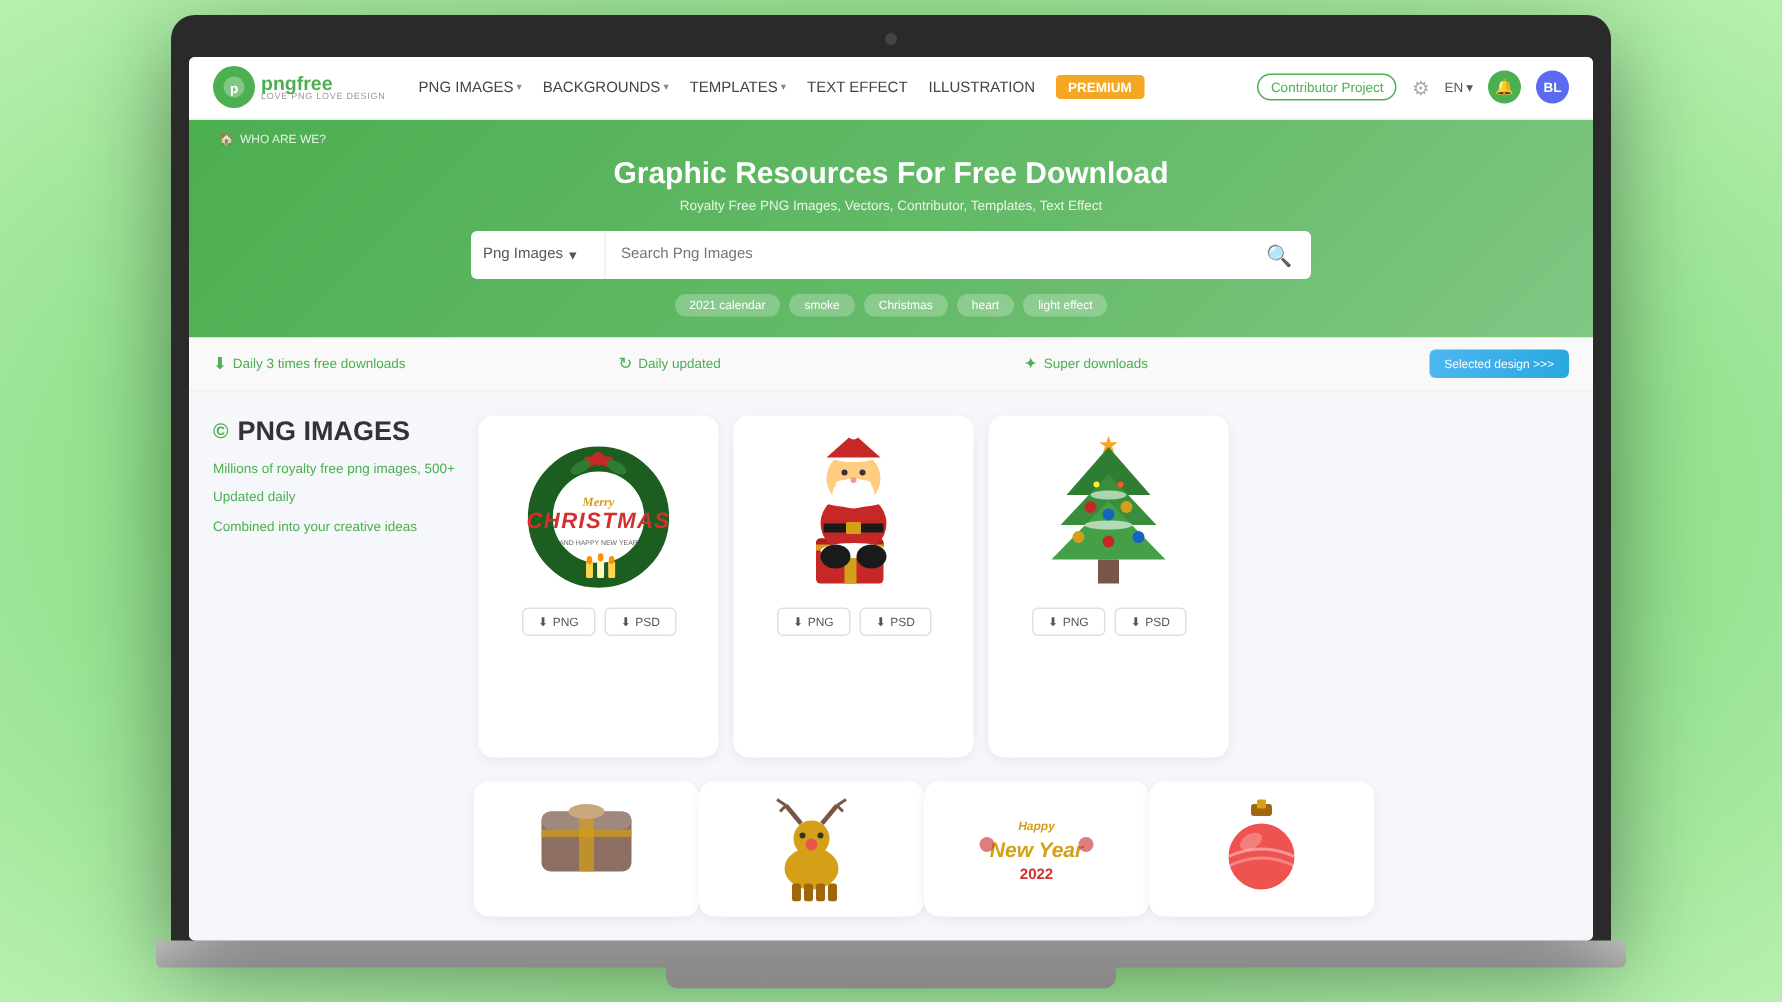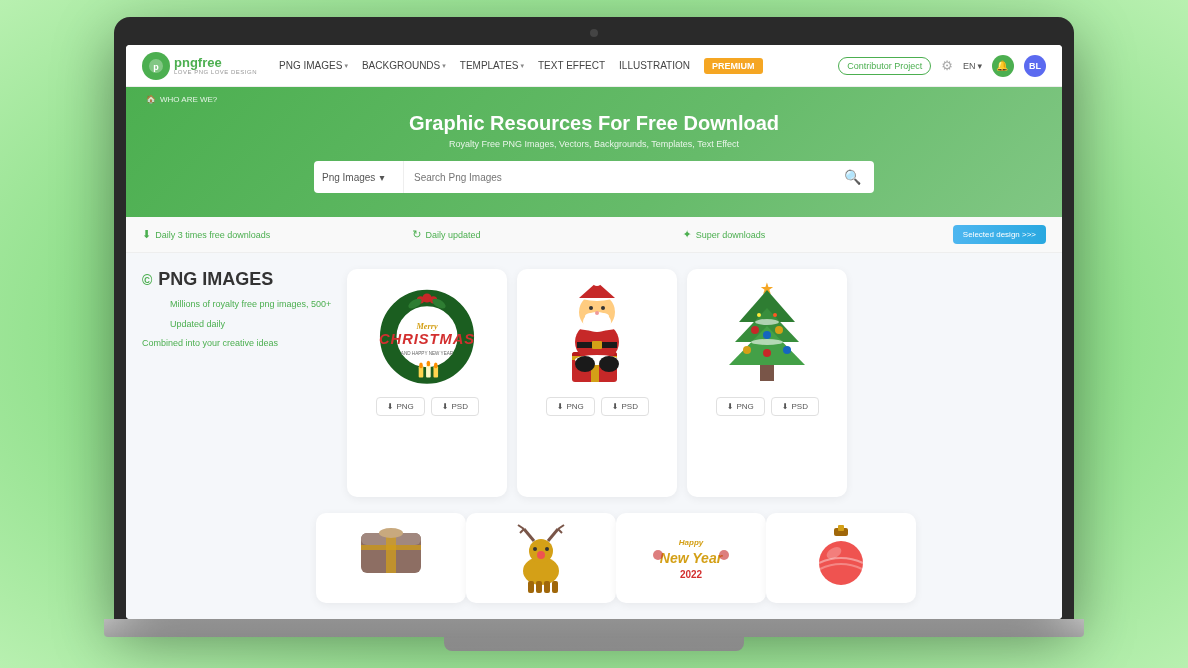--- a/index.html
+++ b/index.html
@@ -345,21 +345,20 @@
     .section-title-icon {
       font-size: 14px;
       color: #4caf50;
     }
 
     .section-desc {
       font-size: 9px;
       color: #4caf50;
       line-height: 1.5;
       margin-bottom: 6px;
-      margin-left: 28px;
     }
 
     .section-desc2 {
       font-size: 9px;
       color: #4caf50;
       line-height: 1.5;
     }
 
     .cards-grid {
       display: flex;
@@ -486,31 +485,38 @@
           <div class="nav-avatar">BL</div>
         </div>
       </nav>
 
       <section class="hero-section">
         <div class="who-are-we">
           <span>🏠</span>
           <span>WHO ARE WE?</span>
         </div>
         <h1 class="hero-title">Graphic Resources For Free Download</h1>
-        <p class="hero-subtitle">Royalty Free PNG Images, Vectors, Backgrounds, Templates, Text Effect</p>
+        <p class="hero-subtitle">Royalty Free PNG Images, Vectors, Contributor, Templates, Text Effect</p>
 
         <div class="search-bar">
           <div class="search-type">
             <span>Png Images</span>
             <span>▾</span>
           </div>
           <input class="search-input" type="text" placeholder="Search Png Images" style="">
           <button class="search-btn">🔍</button>
         </div>
 
+        <div class="tag-row">
+          <div class="tag">2021 calendar</div>
+          <div class="tag">smoke</div>
+          <div class="tag">Christmas</div>
+          <div class="tag">heart</div>
+          <div class="tag">light effect</div>
+        </div>
       </section>
 
       <div class="features-bar">
         <div class="feature-item">
           <span class="feature-icon">⬇</span>
           <span>Daily 3 times free downloads</span>
         </div>
         <div class="feature-item">
           <span class="feature-icon">↻</span>
           <span>Daily updated</span>

